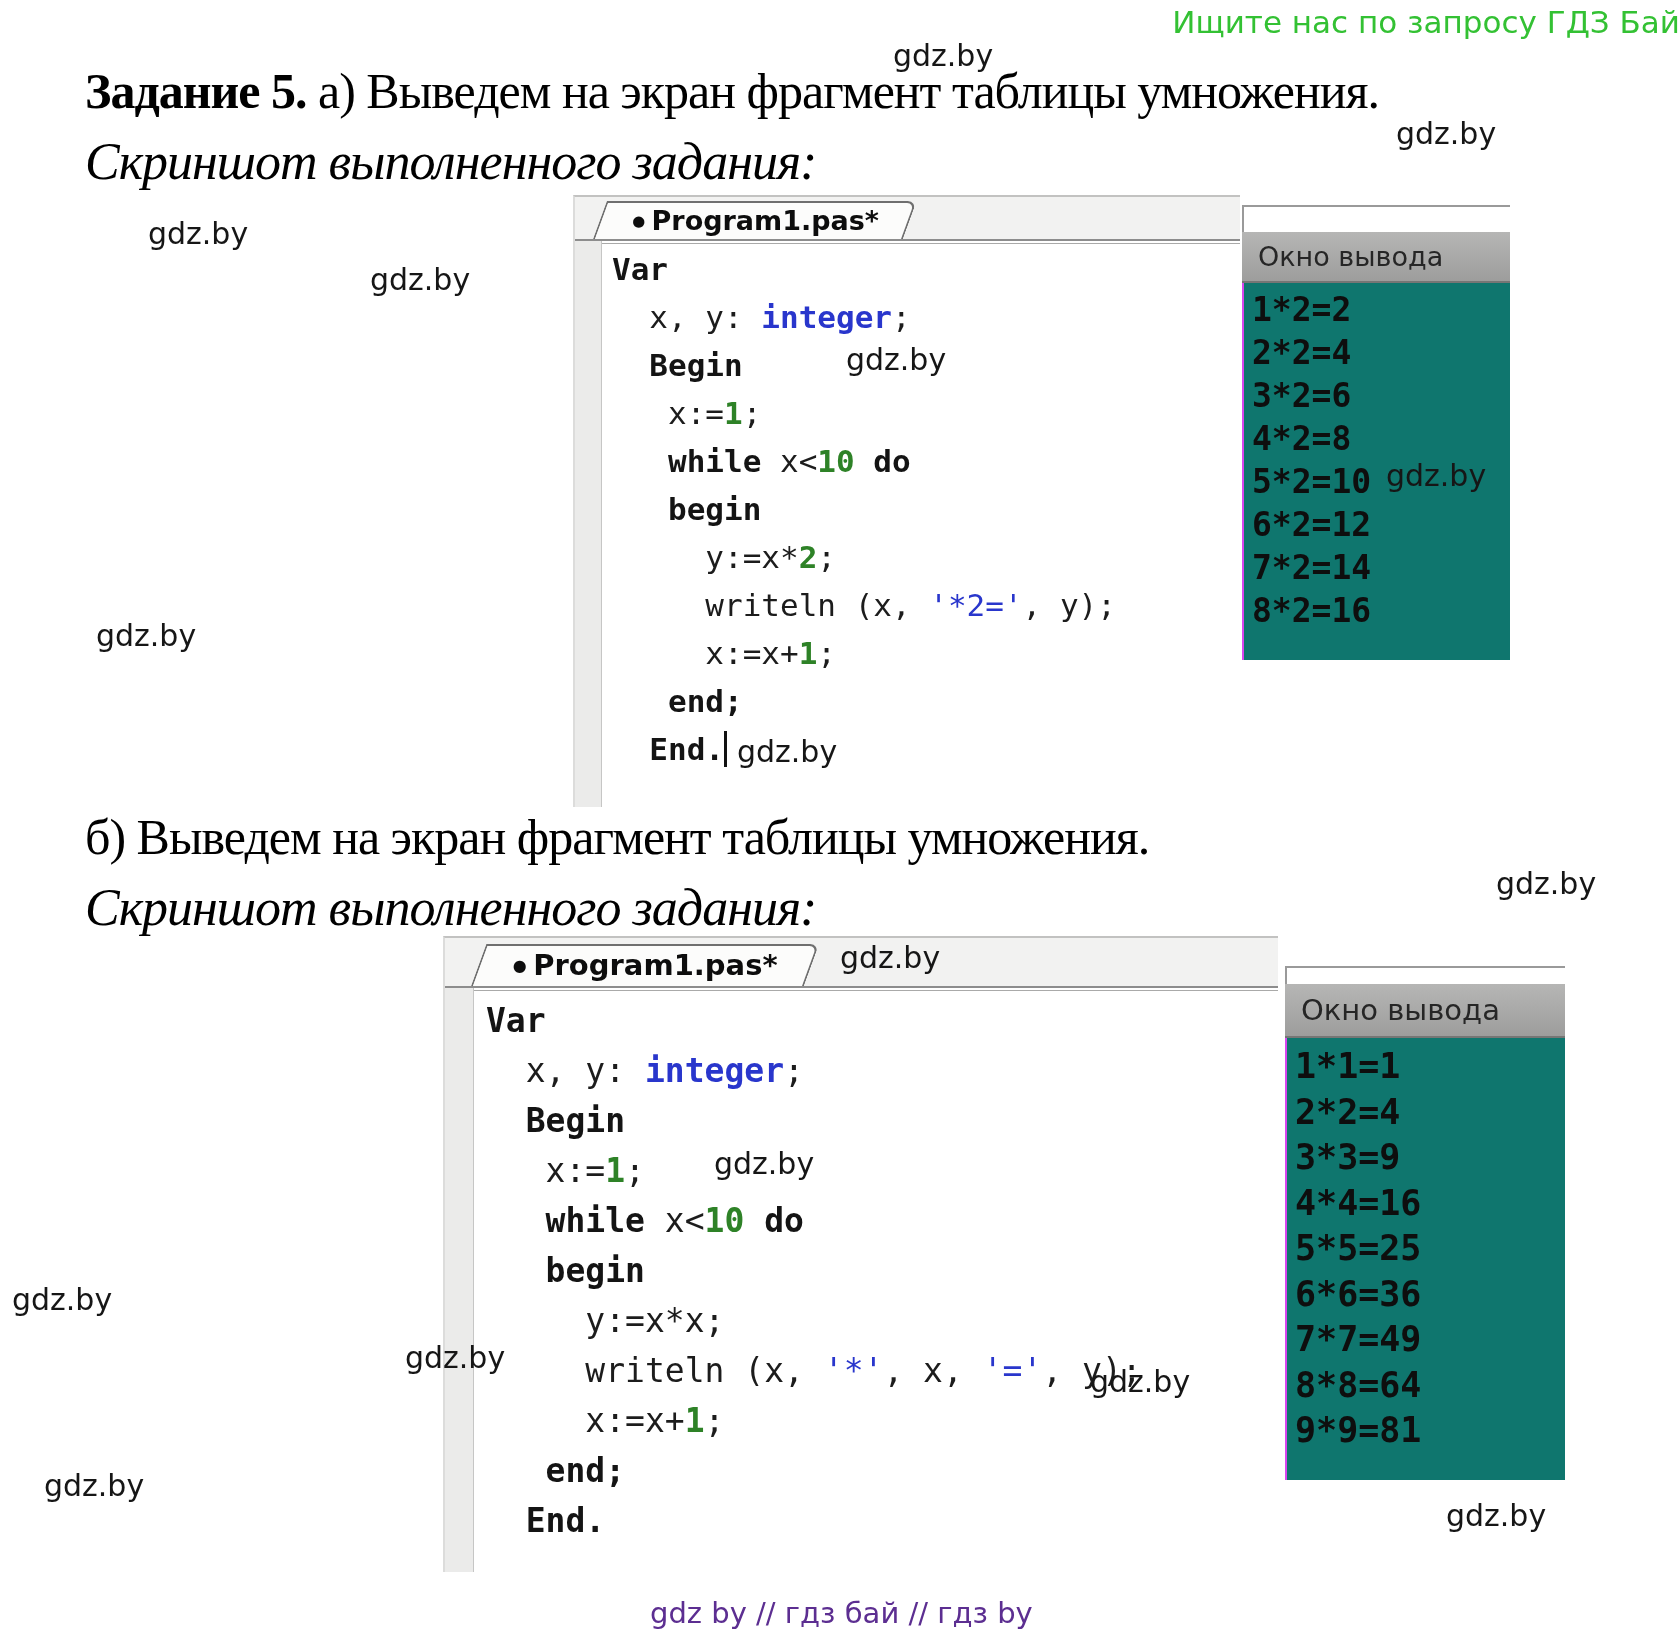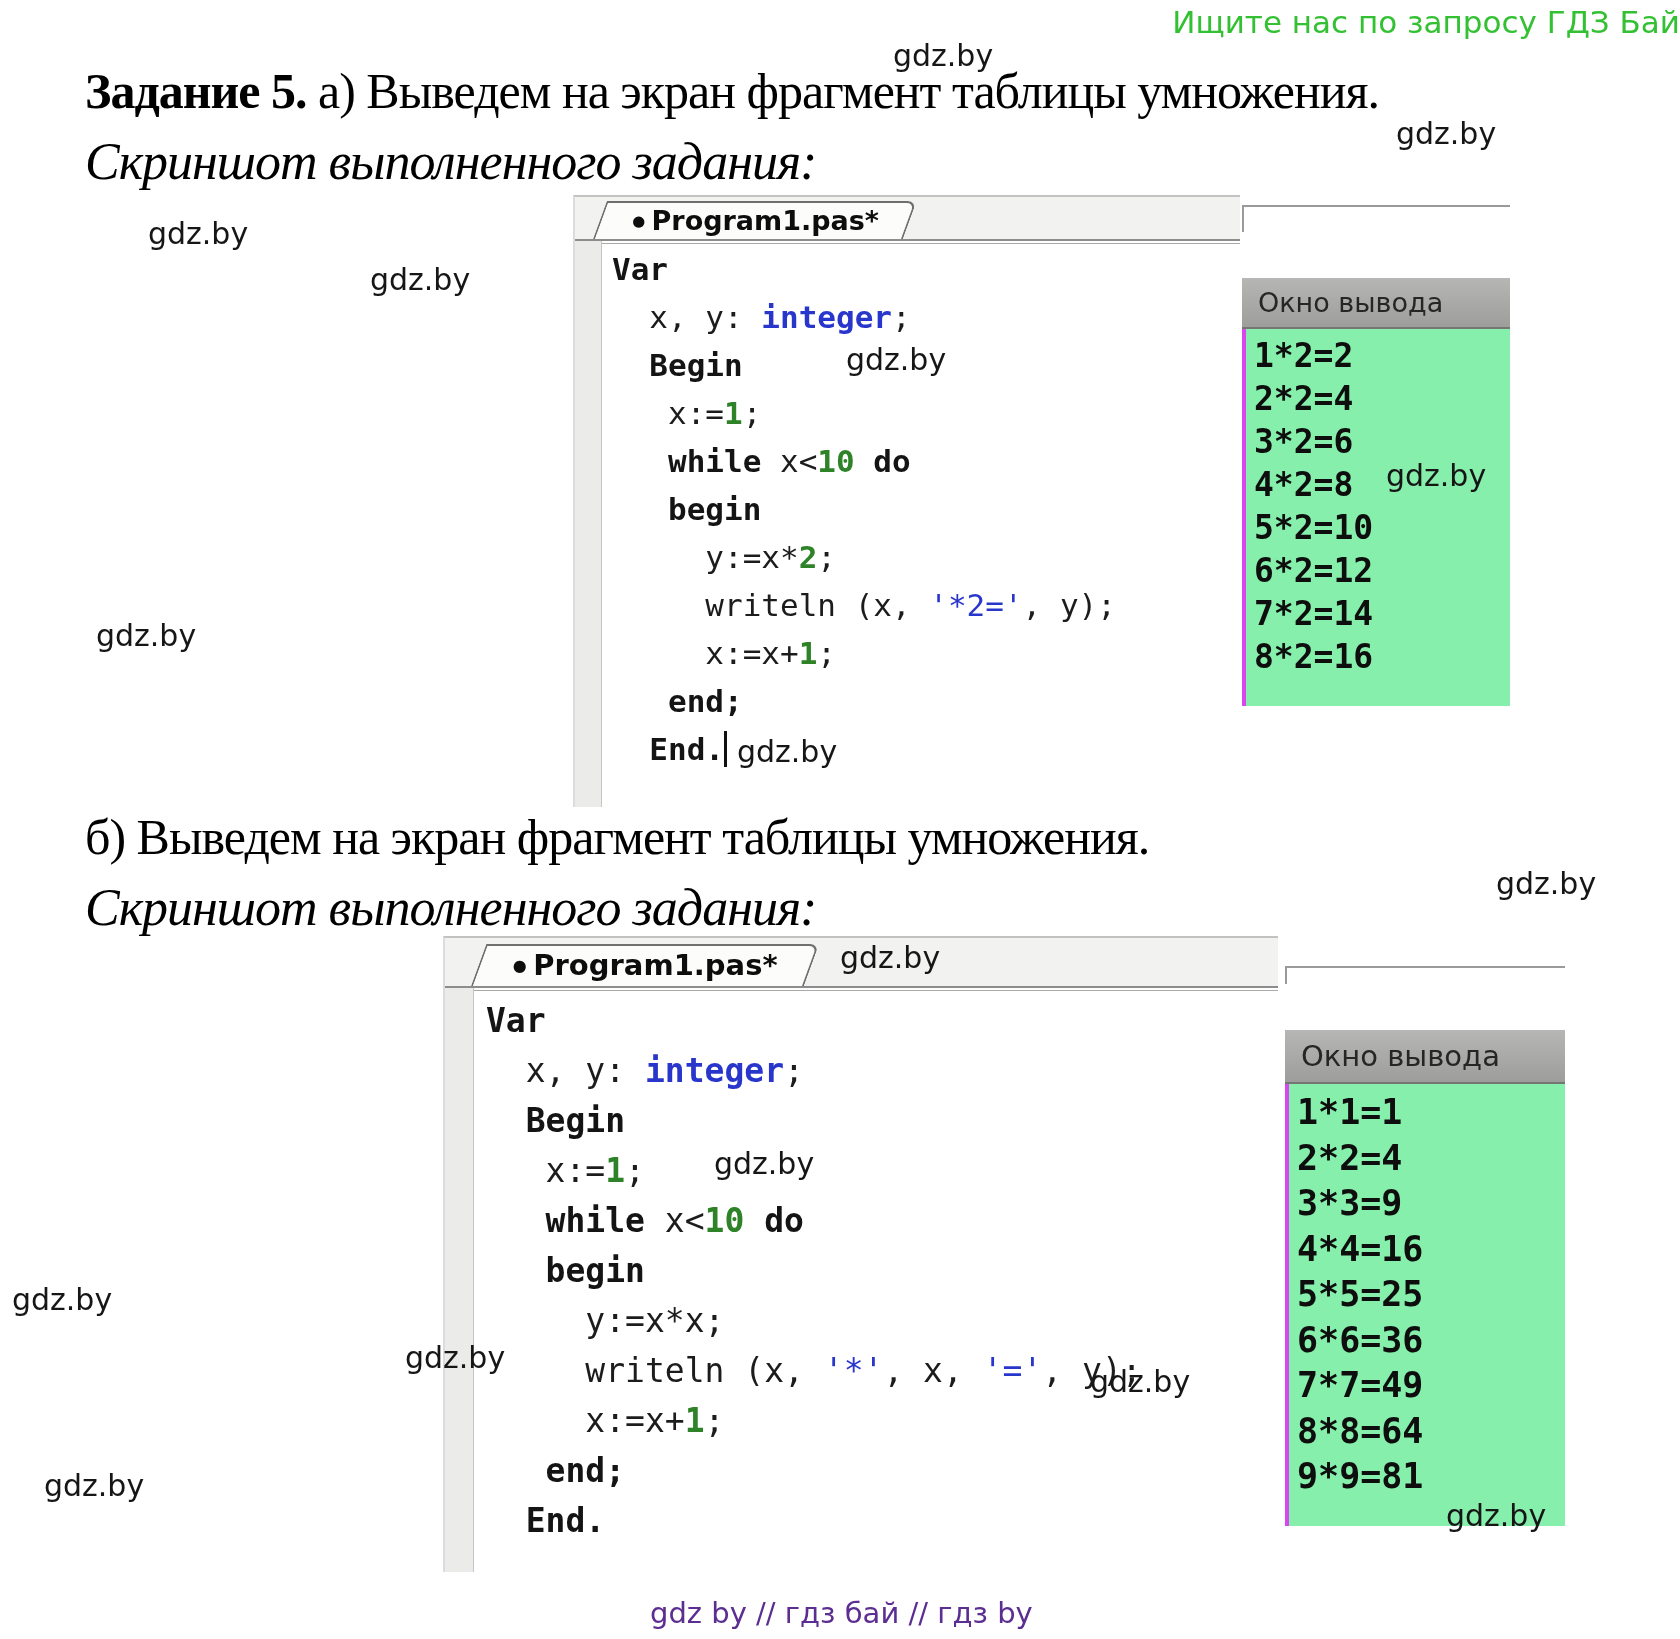--- a/index.html
+++ b/index.html
@@ -50,22 +50,22 @@
   .editor-b{left:443px;top:936px;width:835px;height:636px;}
   .editor-b .tabbar{height:50px;}
   .editor-b .tab{left:26px;height:42px;padding:0 26px 0 36px;}
   .editor-b .tab-label{font-size:29px;}
   .editor-b .gutter{width:29px;}
   .editor-b .code{font-size:33px;line-height:50px;padding:8px 0 0 12px;}
   
   .outwin{position:absolute;z-index:2;}
   .topstrip{background:#fff;border-top:2px solid #9a9a9a;border-left:2px solid #9a9a9a;}
   .outhead{background:linear-gradient(#b6b6b5,var(--hdr-gray));border-bottom:2px solid #767675;
-           color:#262626;display:flex;align-items:center;margin-top:46px;}
-  .outbody{background:#86efac;border-left:4px solid #d946ef;
+           color:#262626;display:flex;align-items:center;}
+  .outbody{background:#0f766e;border-left:2px solid #d946ef;
            font-family:"DejaVu Sans Mono",monospace;font-weight:700;color:#0e0e0e;}
   .out-line{white-space:pre;}
   .outwin-a{left:1242px;top:205px;width:268px;}
   .outwin-a .topstrip{height:27px;}
   .outwin-a .outhead{height:51px;font-size:27px;padding-left:16px;}
   .outwin-a .outbody{padding:5px 0 28px 8px;font-size:33px;}
   .outwin-a .out-line{line-height:43px;}
   .outwin-b{left:1285px;top:966px;width:280px;}
   .outwin-b .topstrip{height:18px;}
   .outwin-b .outhead{height:54px;font-size:29px;padding-left:16px;}

